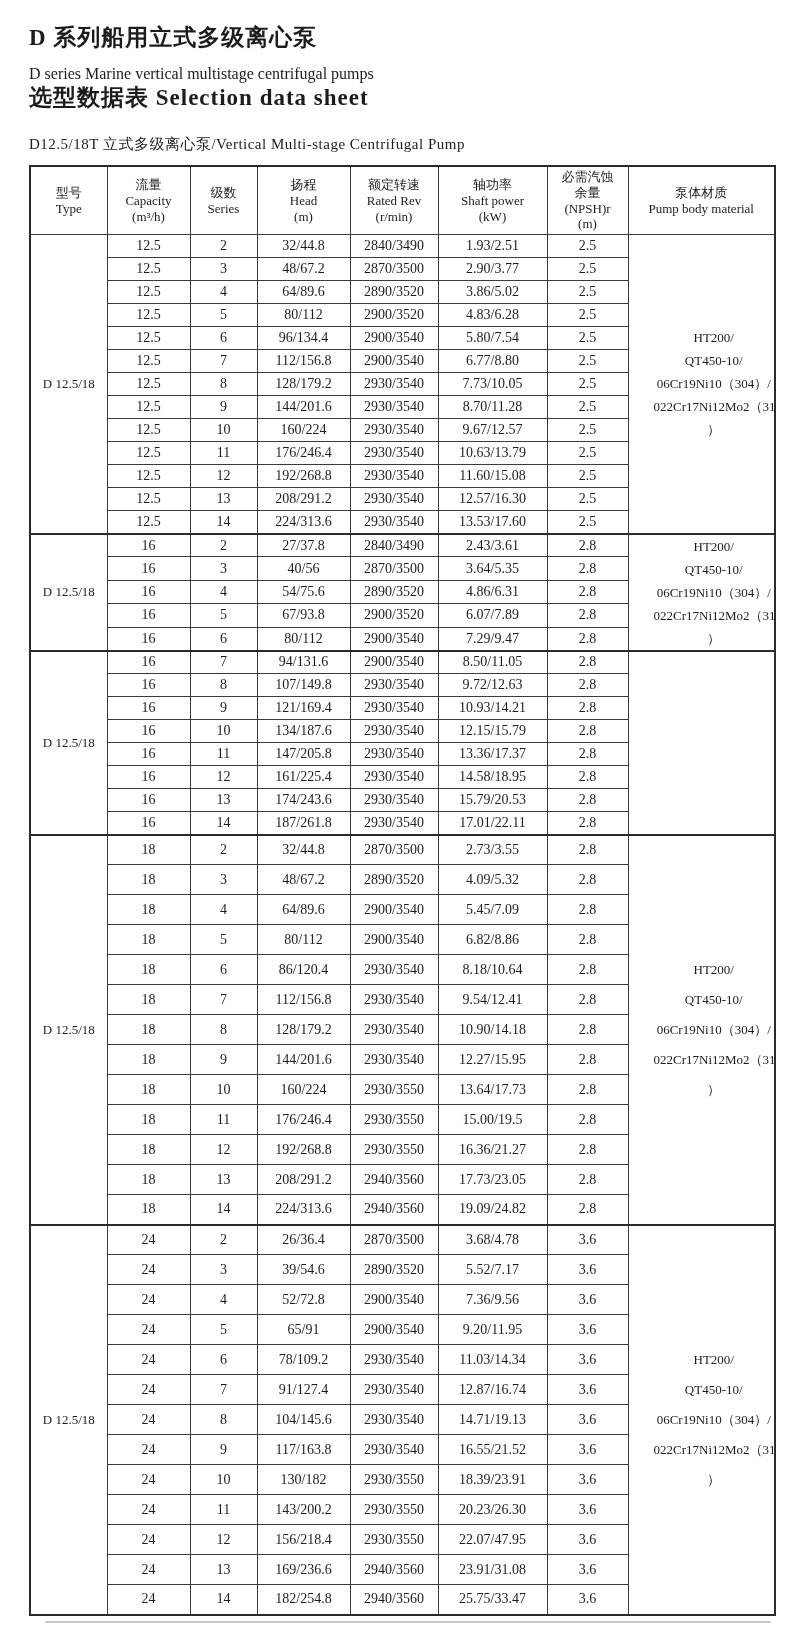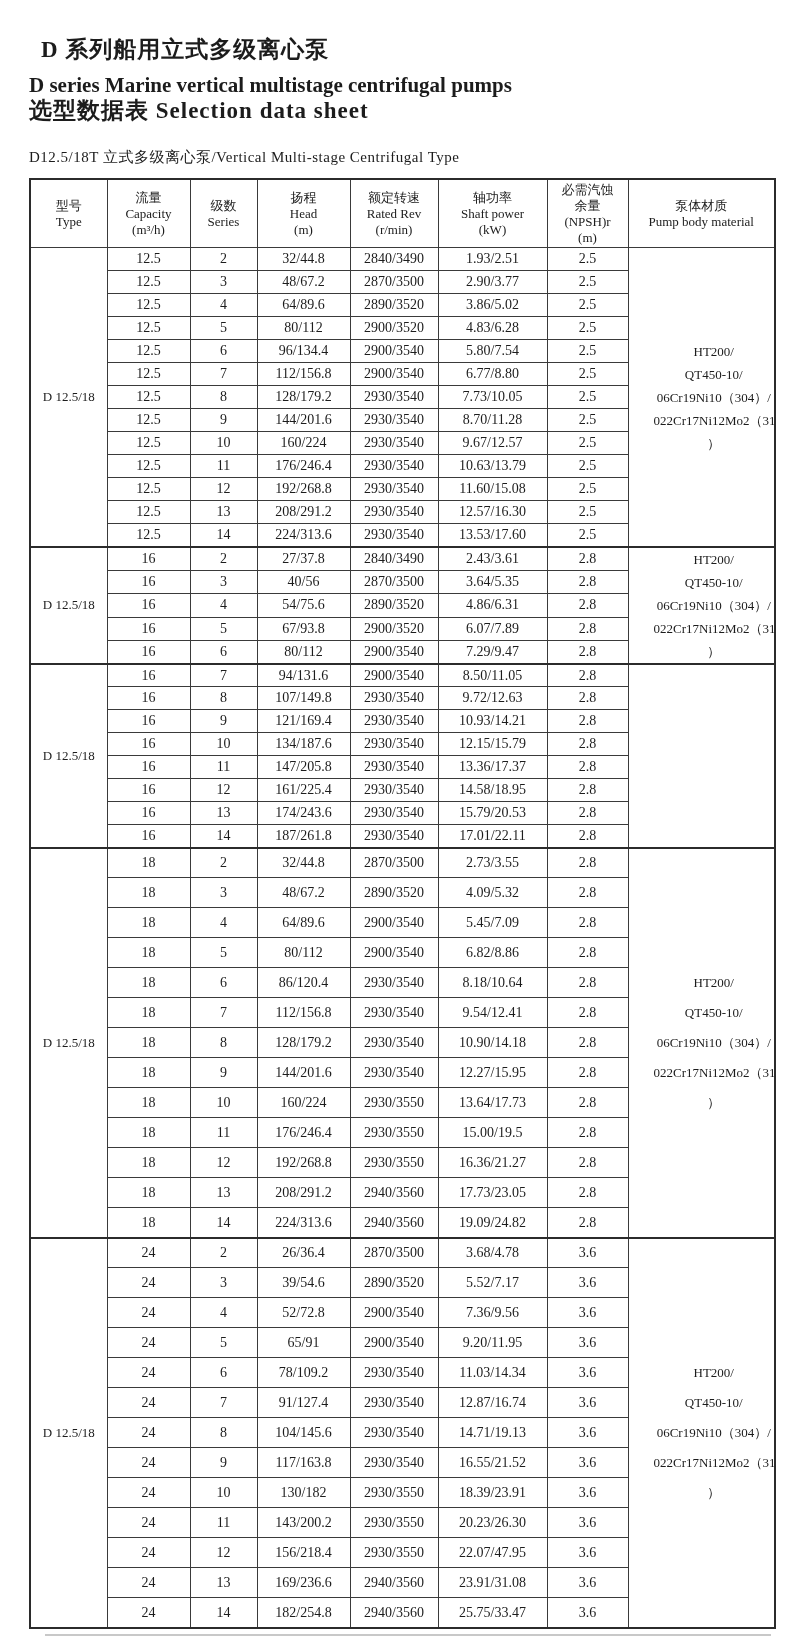--- a/index.html
+++ b/index.html
@@ -2,22 +2,22 @@
 <html><head>
 <meta charset="utf-8">
 <style>
   html, body { margin: 0; padding: 0; background: #ffffff; }
   body {
     width: 804px;
     font-family: "Liberation Serif", "DejaVu Serif", serif;
     color: #1c1c1c;
   }
   .page { padding: 26px 0 0 29px; }
-  .title-zh { font-size: 23px; font-weight: 700; line-height: 1.05; margin: 12px; letter-spacing: 1px; }
-  .title-en { font-size: 21px; font-weight: 700; line-height: 1.05; margin: 8px 0 0 0; }
+  .title-zh { font-size: 23px; font-weight: 700; line-height: 1.05; margin: 0; letter-spacing: 1px; }
+  .title-en { font-size: 16px; font-weight: 400; line-height: 1.05; margin: 16px 0 0 0; }
   .subtitle  { font-size: 23px; font-weight: 700; line-height: 1.05; margin: 3px 0 0 0; letter-spacing: 1px; }
   .caption   { font-size: 15px; font-weight: 400; margin: 25px 0 11px 0; letter-spacing: 0.5px; }
 
   table.sheet {
     border-collapse: collapse;
     table-layout: fixed;
     width: 745px;
     border: 2px solid #2b2b2b;
   }
   table.sheet th, table.sheet td {
@@ -55,21 +55,21 @@
     margin: 5px 0 0 16px;
   }
 </style>
 </head>
 <body>
 
 <div class="page">
   <p class="title-zh">D 系列船用立式多级离心泵</p>
   <p class="title-en">D series Marine vertical multistage centrifugal pumps</p>
   <p class="subtitle">选型数据表 Selection data sheet</p>
-  <p class="caption">D12.5/18T 立式多级离心泵/Vertical Multi-stage Centrifugal Type</p>
+  <p class="caption">D12.5/18T 立式多级离心泵/Vertical Multi-stage Centrifugal Pump</p>
 
   <table class="sheet">
     <colgroup>
         <col style="width: 77px;">
         <col style="width: 83px;">
         <col style="width: 67px;">
         <col style="width: 93px;">
         <col style="width: 88px;">
         <col style="width: 109px;">
         <col style="width: 81px;">

